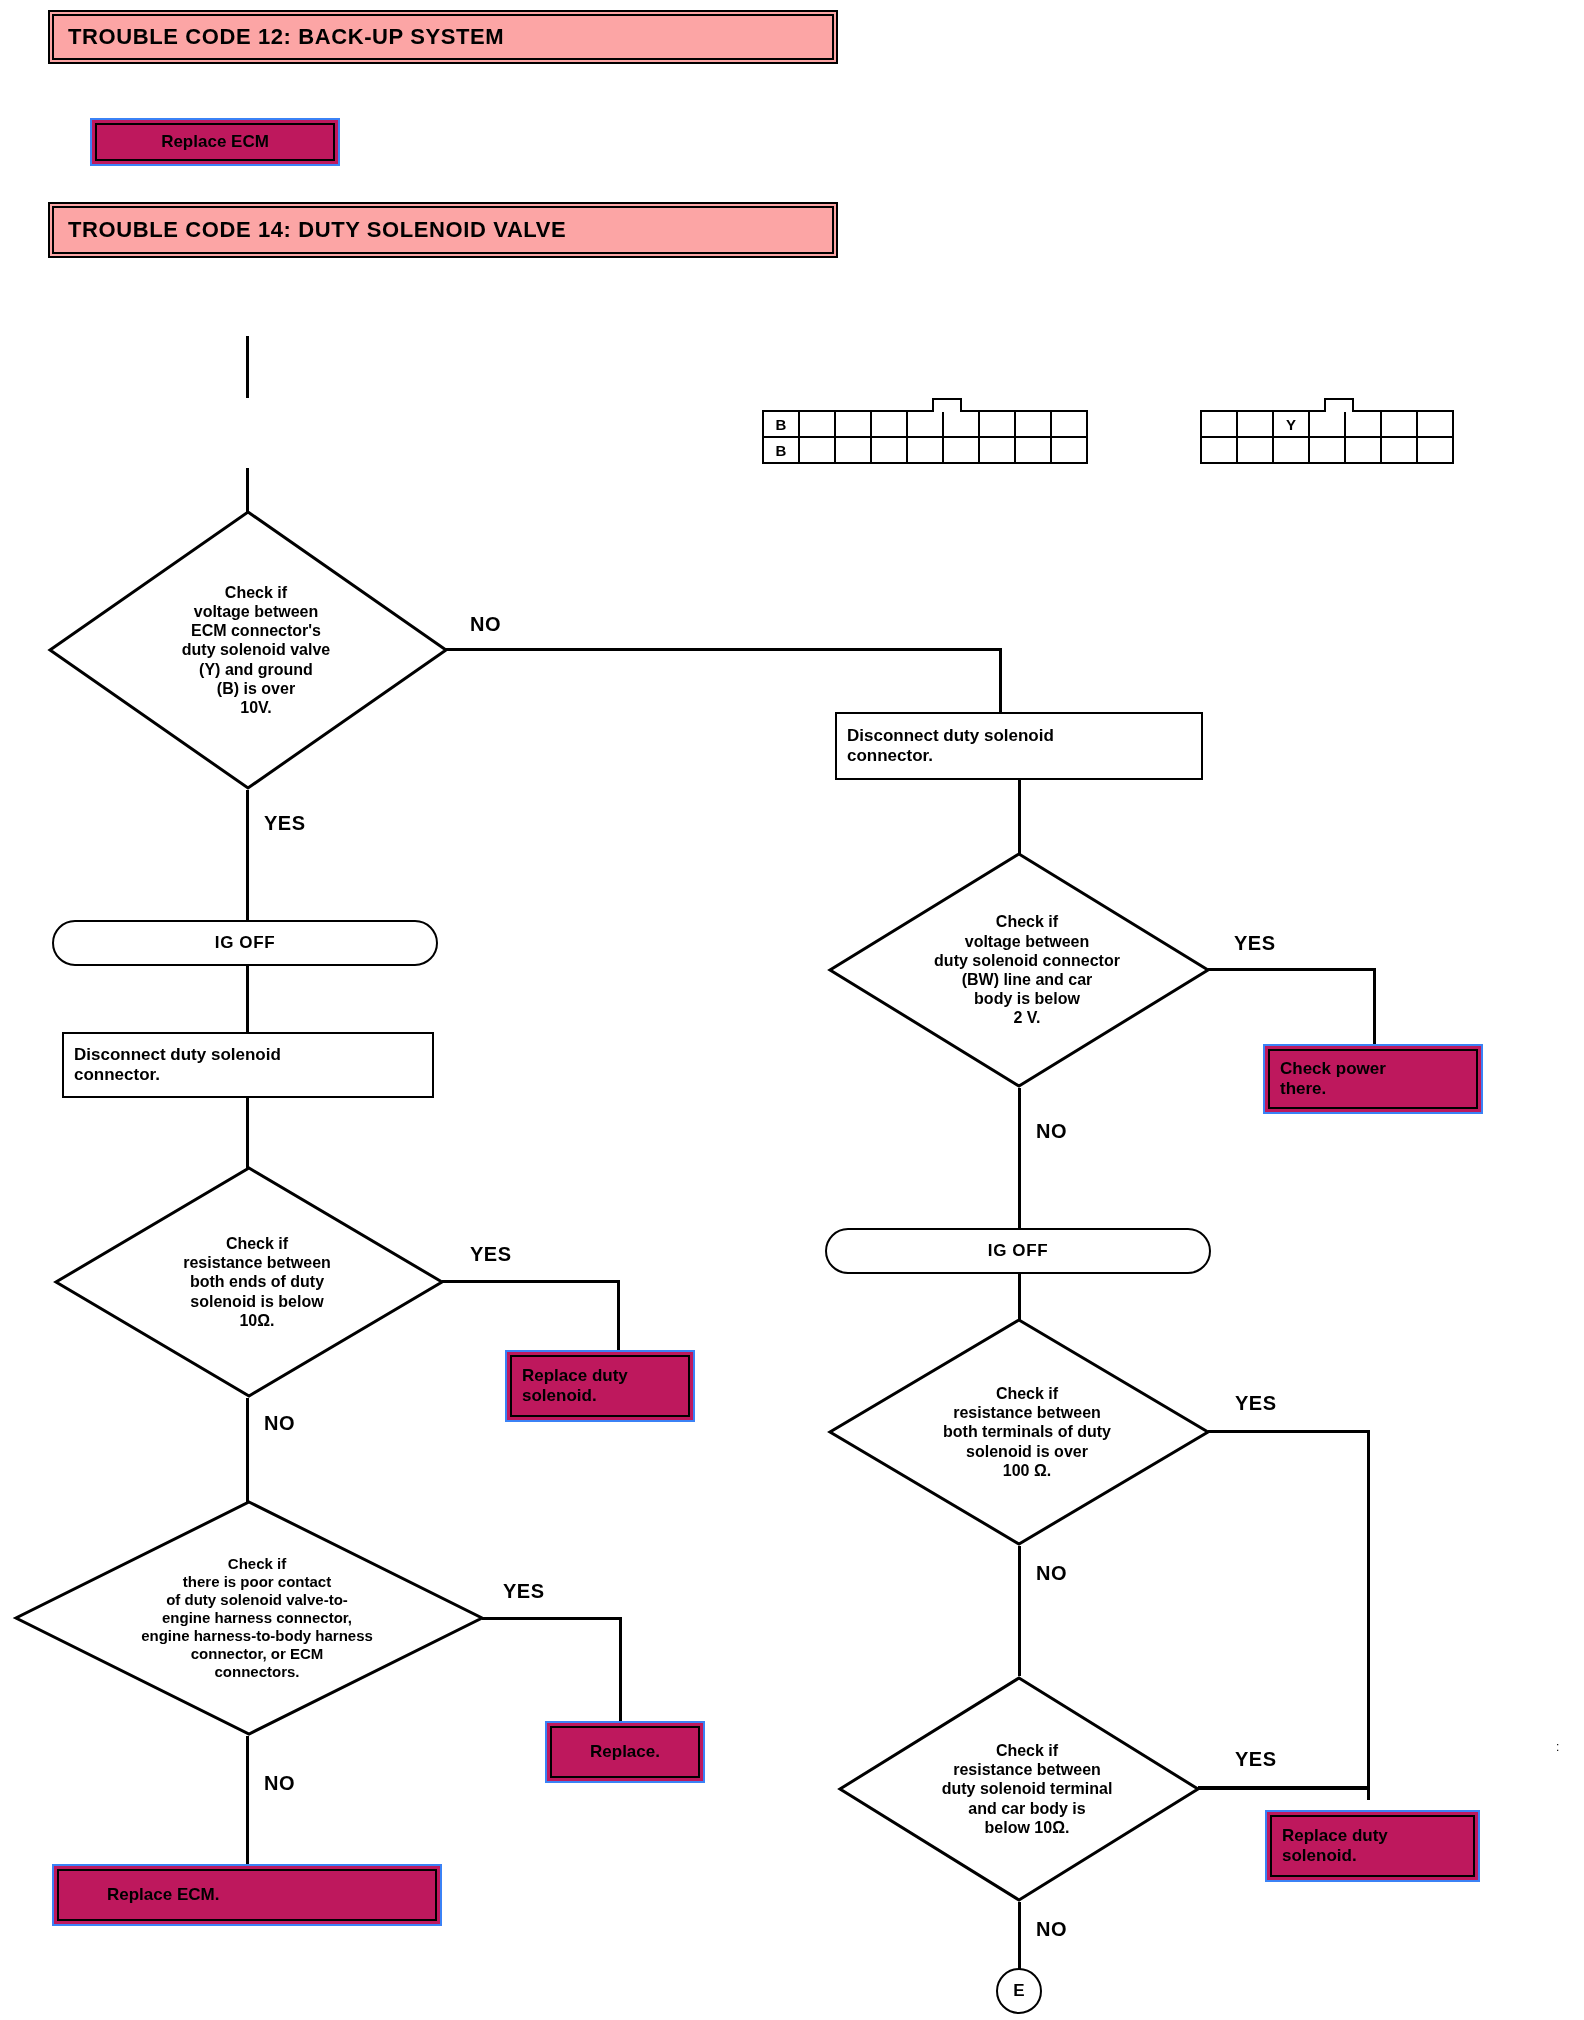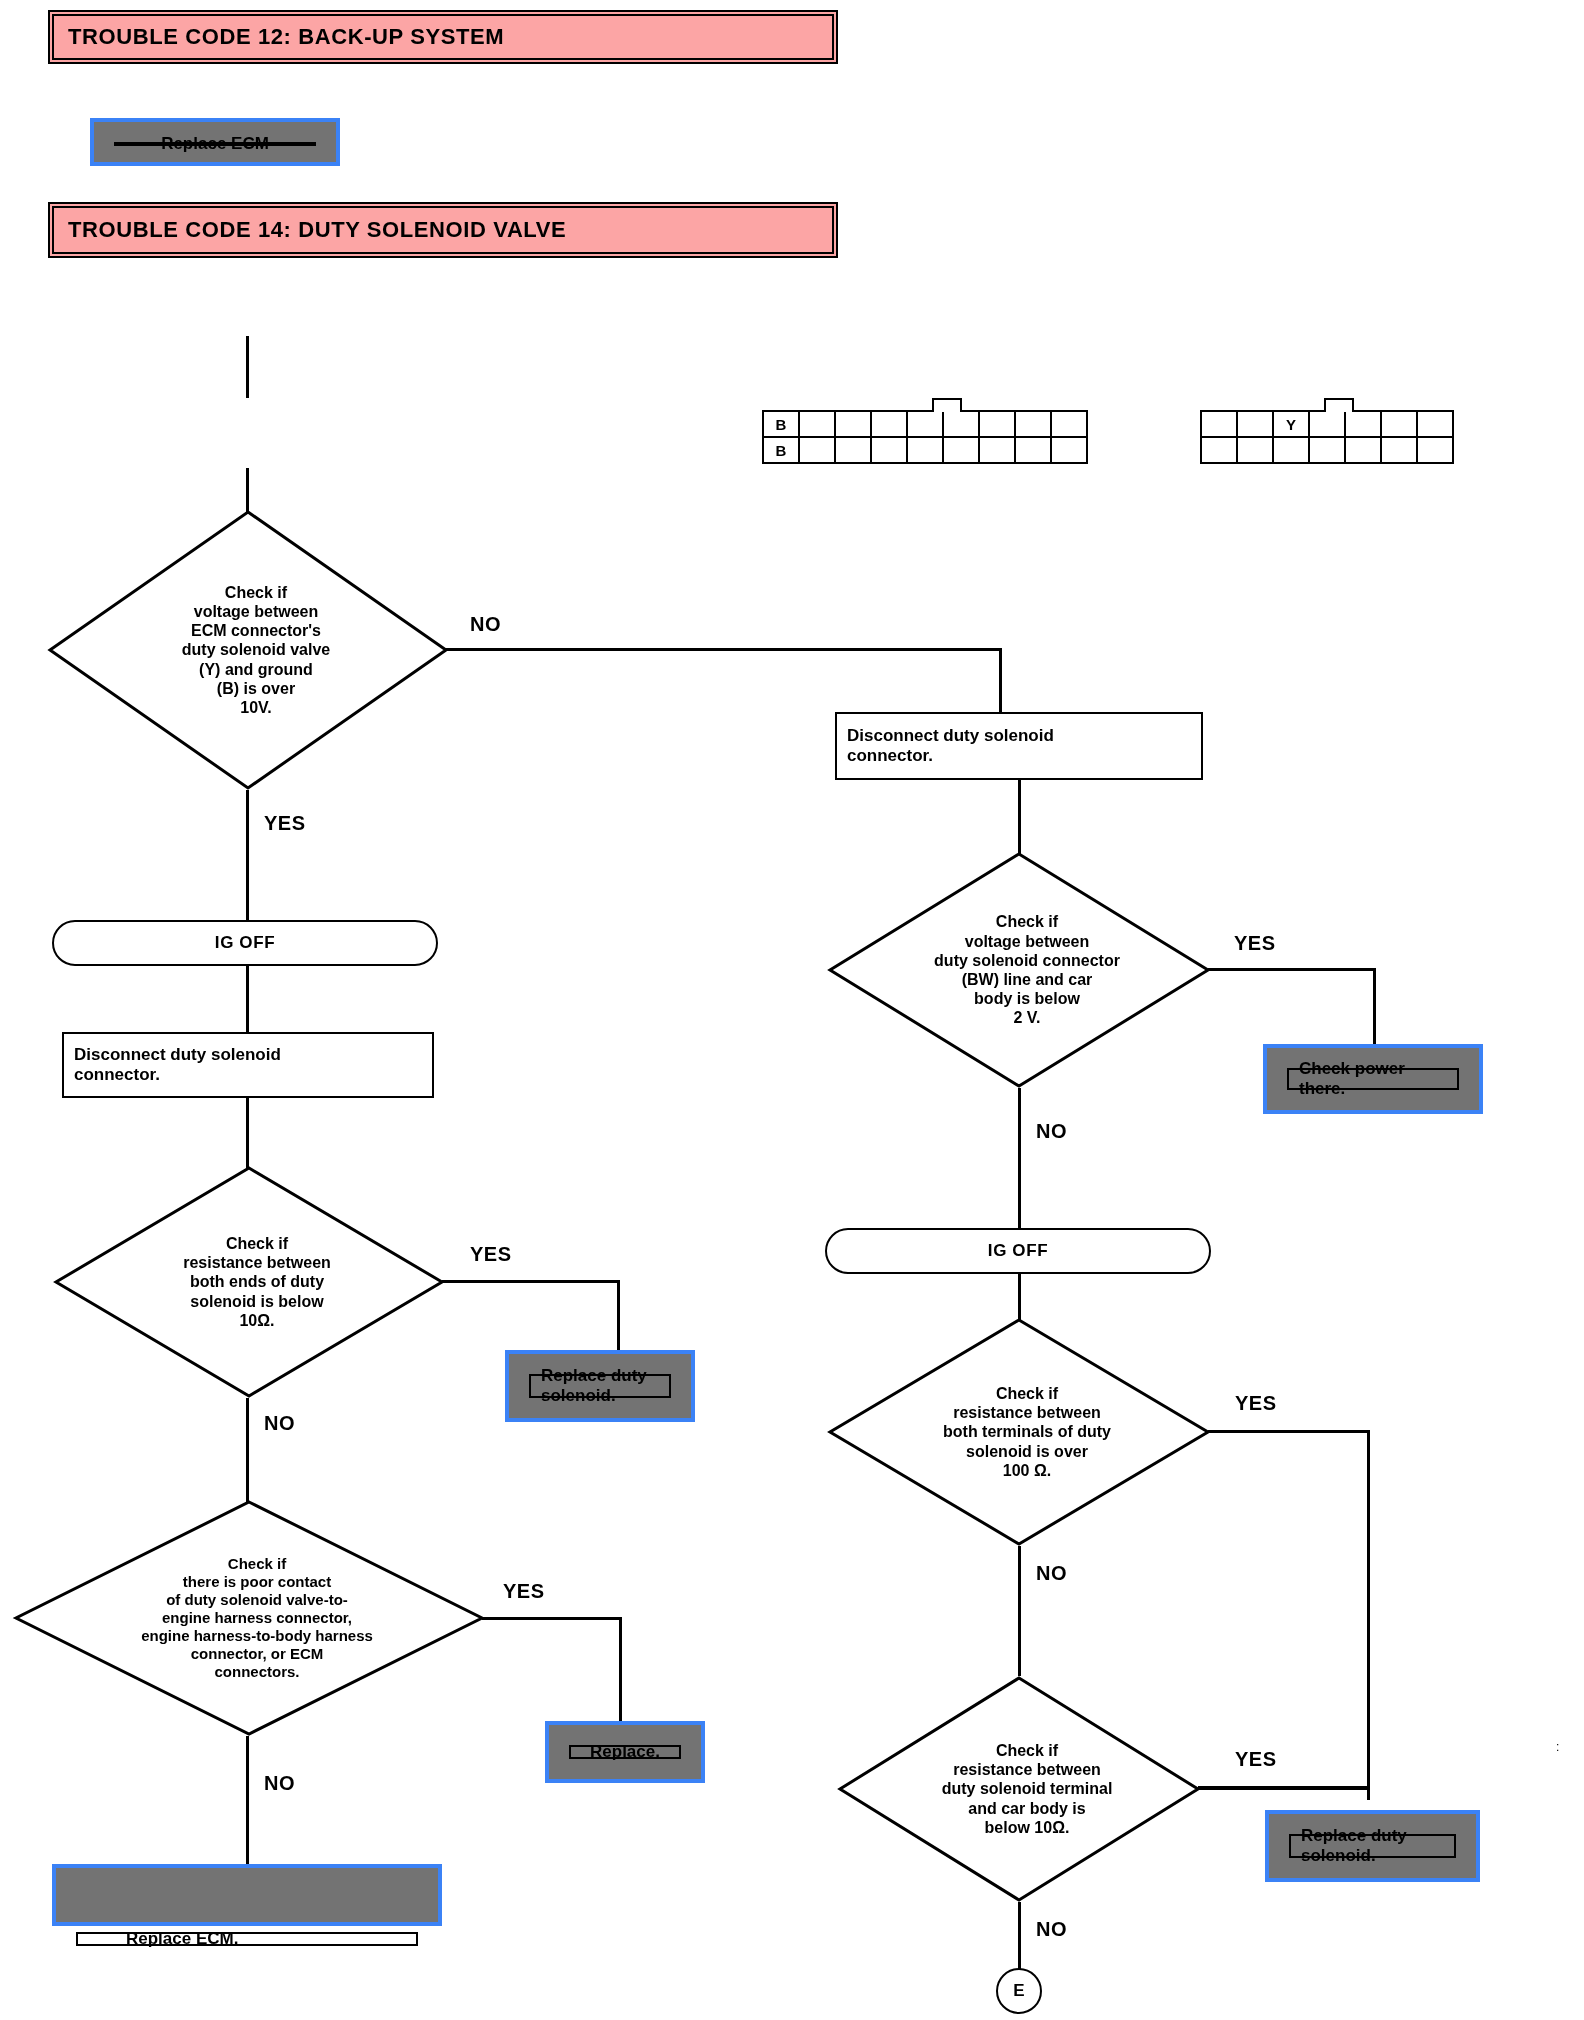--- a/index.html
+++ b/index.html
@@ -35,23 +35,23 @@
     justify-content: flex-start;
     padding-left: 14px;
     font-weight: bold;
     font-size: 22px;
     letter-spacing: 0.6px;
   }
   
   .dbox {
     position: absolute;
     box-sizing: border-box;
-    border: 4px solid #3b82f6;
-    background: #737373;
-    padding: 20px;
+    border: 2px solid #3b82f6;
+    background: #be185d;
+    padding: 3px;
   }
   .dbox > .in {
     box-sizing: border-box;
     width: 100%;
     height: 100%;
     border: 2px solid #000;
     display: flex;
     align-items: center;
     justify-content: flex-start;
     padding: 0 10px;
@@ -267,21 +267,21 @@
   <div class="lbl" style="left:503px; top:1580px;">YES</div>
 
   <div class="dbox center" style="left:545px; top:1721px; width:160px; height:62px;">
     <div class="in">Replace.</div>
   </div>
 
   <div class="ln" style="left:246px; top:1736px; width:3px; height:128px;"></div>
   <div class="lbl" style="left:264px; top:1772px;">NO</div>
 
   <div class="dbox" style="left:52px; top:1864px; width:390px; height:62px;">
-    <div class="in" style="padding-left:48px;margin-top:44px;">Replace ECM.</div>
+    <div class="in" style="padding-left:48px;">Replace ECM.</div>
   </div>
 
   <div class="sbox" style="left:835px; top:712px; width:368px; height:68px; white-space:pre-line;">Disconnect duty solenoid
 connector.</div>
 
   <div class="ln" style="left:1018px; top:780px; width:3px; height:74px;"></div>
 
   <div class="diamond" style="left:828px; top:852px; width:382px; height:236px;">
     <svg width="382" height="236" viewBox="0 0 382 236">
       <polygon points="191,2 380,118 191,234 2,118" fill="#fff" stroke="#000" stroke-width="3"></polygon>

